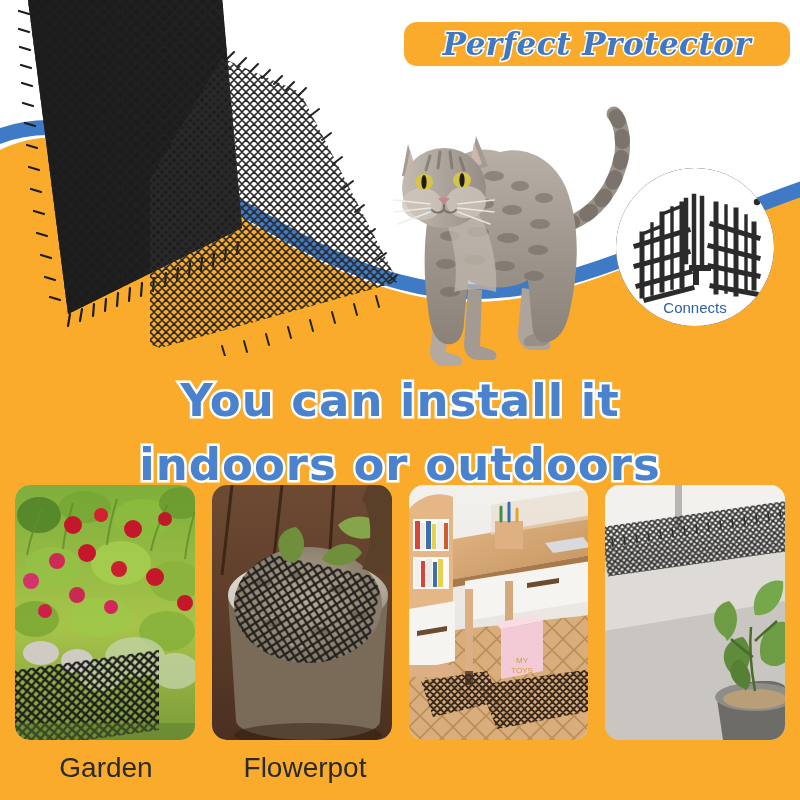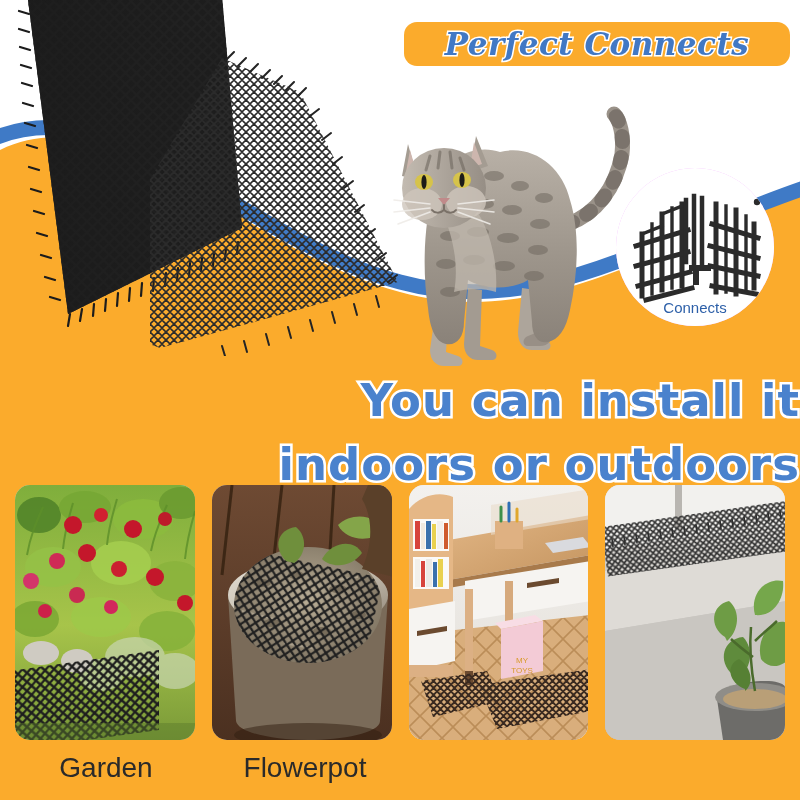--- a/index.html
+++ b/index.html
@@ -31,31 +31,31 @@
 
   
   .product{position:absolute;left:10px;top:-4px;width:400px;height:360px;}
 
   
   .cat{position:absolute;left:372px;top:92px;width:280px;height:290px;}
 
   
   .connects{
     position:absolute;left:616px;top:168px;width:158px;height:158px;
-    border-radius:50%;background:#f0abfc;overflow:hidden;
+    border-radius:50%;background:#000000;overflow:hidden;
   }
   .connects-img{position:absolute;left:0;top:0;width:158px;height:158px;}
   .connects-label{
     position:absolute;left:0;right:0;bottom:10px;text-align:center;
     font-size:15px;color:#2C5FA8;font-family:"Liberation Sans", sans-serif;
   }
 
   
   .headline{
-    position:absolute;left:0;right:0;top:378px;text-align:right;
+    position:absolute;left:0;right:0;top:378px;text-align:center;
     line-height:1.0;
   }
   .headline .line{
     display:block;
     font-family:"DejaVu Sans", sans-serif;
     font-weight:bold;
     font-size:45px;
     letter-spacing:1px;
     color:#4A82CD;
     -webkit-text-stroke:5px #ffffff;
@@ -309,21 +309,21 @@
     </svg>
     <div class="connects-label">Connects</div>
   </div>
 
   <div class="headline">
     <span class="line l1">You can install it</span>
     <span class="line l2">indoors or outdoors</span>
   </div>
 
   <div class="banner">
-    <span class="banner-text">Perfect Connects</span>
+    <span class="banner-text">Perfect Protector</span>
   </div>
 
   <div class="thumbs">
 
     <div class="thumb">
       <svg viewBox="0 0 182 255" preserveAspectRatio="none">
         <defs>
           <linearGradient id="gardBg" x1="0" y1="0" x2="0" y2="1">
             <stop offset="0" stop-color="#7fae3c"></stop>
             <stop offset=".55" stop-color="#a7c44a"></stop>

